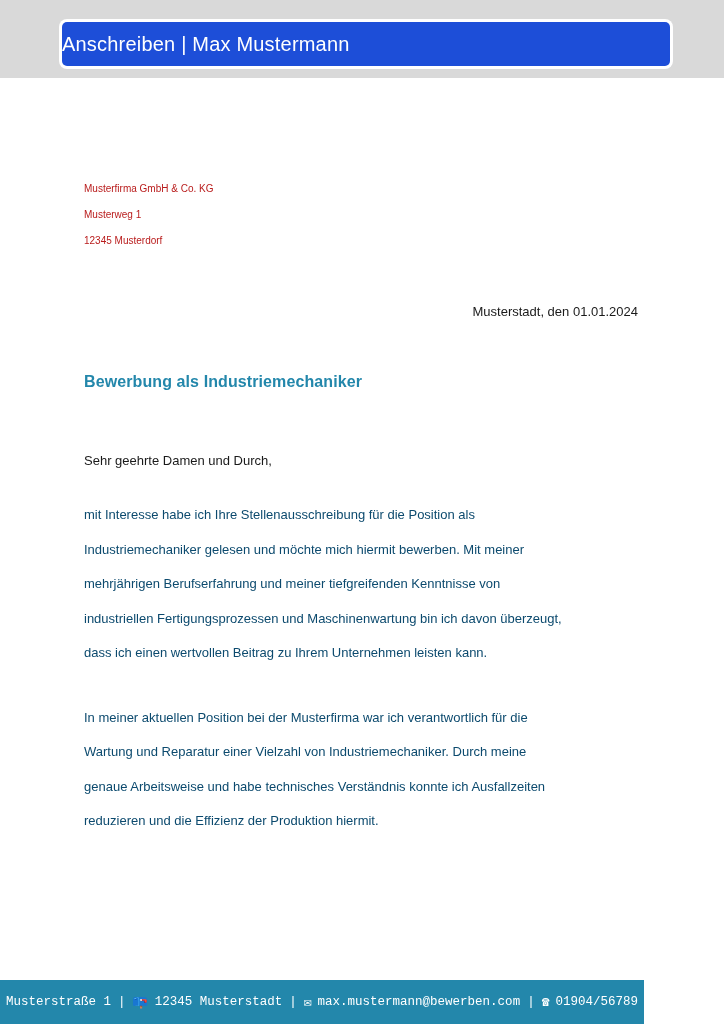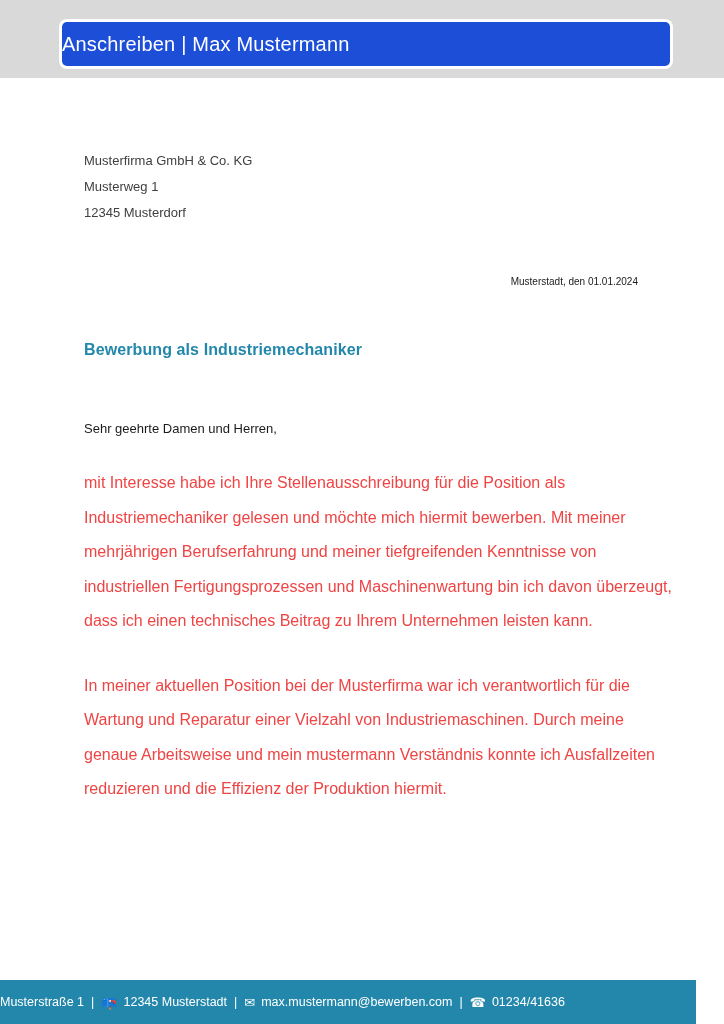--- a/index.html
+++ b/index.html
@@ -56,29 +56,29 @@
 
   
   .content {
     position: absolute;
     left: 84px;
     top: 140px;
     width: 556px;
   }
 
   .address-block {
-    font-size: 13px;
-    color: #404040;
+    font-size: 10px;
+    color: #b91c1c;
     line-height: 26px;
-    margin-top: 8px;
+    margin-top: 36px;
   }
   .address-line { white-space: nowrap; }
 
   .date-line {
-    font-size: 10px;
+    font-size: 13px;
     color: #1a1a1a;
     text-align: right;
     margin-top: 50px;
     padding-right: 2px;
   }
 
   .subject {
     color: #2387ab;
     font-size: 16px;
     font-weight: bold;
@@ -86,38 +86,39 @@
     letter-spacing: 0.1px;
   }
 
   .salutation {
     font-size: 13px;
     color: #1a1a1a;
     margin-top: 62px;
   }
 
   .para {
-    font-size: 16px;
-    color: #ef4444;
+    font-size: 13px;
+    color: #0c4a6e;
     line-height: 34.5px;
     margin-top: 30px;
   }
   .para .pline { white-space: nowrap; }
 
   
   .footer-bar {
     position: absolute;
     left: 0;
     bottom: 0;
-    width: 696px;
+    width: 644px;
     height: 44px;
     background: #2387ab;
     display: flex;
     align-items: center;
-    justify-content: flex-start;
+    justify-content: center;
+    font-family: Liberation Mono, monospace;
   }
   .footer-inner {
     display: flex;
     align-items: center;
     color: #ffffff;
     font-size: 12.5px;
     white-space: nowrap;
     gap: 6px;
   }
   .footer-sep {
@@ -147,47 +148,47 @@
     <div class="address-block">
       <div class="address-line">Musterfirma GmbH &amp; Co. KG</div>
       <div class="address-line">Musterweg 1</div>
       <div class="address-line">12345 Musterdorf</div>
     </div>
 
     <div class="date-line">Musterstadt, den 01.01.2024</div>
 
     <div class="subject">Bewerbung als Industriemechaniker</div>
 
-    <div class="salutation">Sehr geehrte Damen und Herren,</div>
+    <div class="salutation">Sehr geehrte Damen und Durch,</div>
 
     <div class="para">
       <div class="pline">mit Interesse habe ich Ihre Stellenausschreibung für die Position als</div>
       <div class="pline">Industriemechaniker gelesen und möchte mich hiermit bewerben. Mit meiner</div>
       <div class="pline">mehrjährigen Berufserfahrung und meiner tiefgreifenden Kenntnisse von</div>
       <div class="pline">industriellen Fertigungsprozessen und Maschinenwartung bin ich davon überzeugt,</div>
-      <div class="pline">dass ich einen technisches Beitrag zu Ihrem Unternehmen leisten kann.</div>
+      <div class="pline">dass ich einen wertvollen Beitrag zu Ihrem Unternehmen leisten kann.</div>
     </div>
 
     <div class="para">
       <div class="pline">In meiner aktuellen Position bei der Musterfirma war ich verantwortlich für die</div>
-      <div class="pline">Wartung und Reparatur einer Vielzahl von Industriemaschinen. Durch meine</div>
-      <div class="pline">genaue Arbeitsweise und mein mustermann Verständnis konnte ich Ausfallzeiten</div>
+      <div class="pline">Wartung und Reparatur einer Vielzahl von Industriemechaniker. Durch meine</div>
+      <div class="pline">genaue Arbeitsweise und habe technisches Verständnis konnte ich Ausfallzeiten</div>
       <div class="pline">reduzieren und die Effizienz der Produktion hiermit.</div>
     </div>
 
   </div>
 
   <div class="footer-bar">
     <div class="footer-inner">
       <span>Musterstraße 1</span>
       <span class="footer-sep">|</span>
       <span class="f-icon">📪</span>
       <span>12345 Musterstadt</span>
       <span class="footer-sep">|</span>
       <span class="f-icon">✉</span>
       <span>max.mustermann@bewerben.com</span>
       <span class="footer-sep">|</span>
       <span class="f-icon">☎</span>
-      <span>01234/41636</span>
+      <span>01904/56789</span>
     </div>
   </div>
 
 </div>
 
 </body></html>

